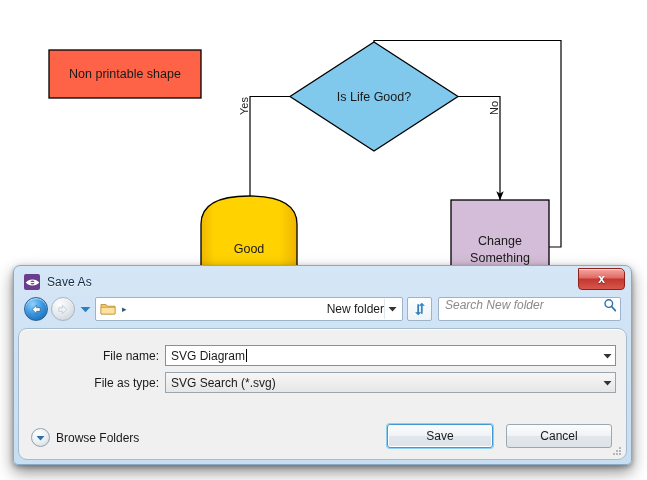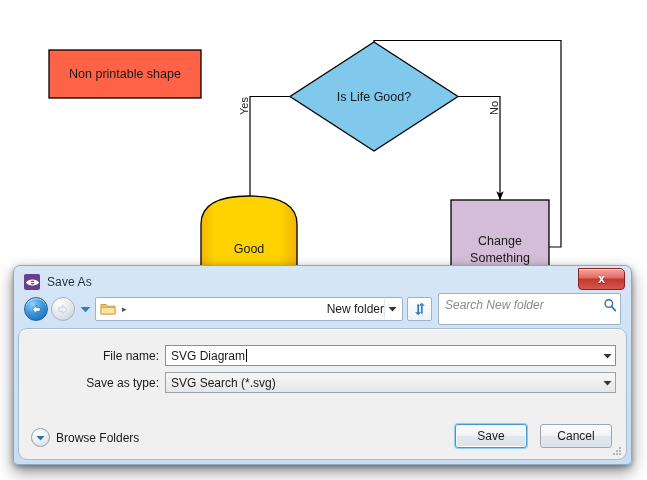--- a/index.html
+++ b/index.html
@@ -168,22 +168,21 @@
     flex: 0 0 auto;
     margin-left: 1px;
   }
   .search-box {
     width: 172px;
     height: 22px;
     background: #ffffff;
     border: 1px solid #9bb4c9;
     border-radius: 2px;
     display: flex;
-    align-items: center;
-    padding: 0 3px 8px 6px;
+    padding: 0 3px 0 6px;
     flex: 0 0 auto;
     margin-left: 3px;
   }
   .search-placeholder {
     flex: 1 1 auto;
     font-size: 12px;
     font-style: italic;
     color: #8a8a8a;
     white-space: nowrap;
     overflow: hidden;
@@ -276,21 +275,21 @@
   }
 
   #dialog-buttons {
     position: absolute;
     right: 14px;
     bottom: 11px;
     display: flex;
     gap: 13px;
   }
   .dlg-button {
-    width: 72px;
+    width: 106px;
     height: 24px;
     border-radius: 3px;
     font-size: 12px;
     color: #1a1a1a;
     display: flex;
     align-items: center;
     justify-content: center;
     background: linear-gradient(180deg, #fbfcfd 0%, #f0f3f6 48%, #e2e7ec 50%, #dde3e9 100%);
     border: 1px solid #9ba7b2;
     box-sizing: border-box;
@@ -432,21 +431,21 @@
         <span class="combo-value"><span>SVG Diagram</span><span class="text-caret"></span></span>
         <span class="combo-caret">
           <svg width="9" height="6" viewBox="0 0 9 6">
             <path d="M0.5 1 L8.5 1 L4.5 5.4 Z" fill="#333333"></path>
           </svg>
         </span>
       </span>
     </div>
 
     <div class="field-row" id="filetype-row">
-      <span class="field-label">Save as type:</span>
+      <span class="field-label">File as type:</span>
       <span class="combo combo-readonly">
         <span class="combo-value">SVG Search (*.svg)</span>
         <span class="combo-caret">
           <svg width="9" height="6" viewBox="0 0 9 6">
             <path d="M0.5 1 L8.5 1 L4.5 5.4 Z" fill="#333333"></path>
           </svg>
         </span>
       </span>
     </div>
 

